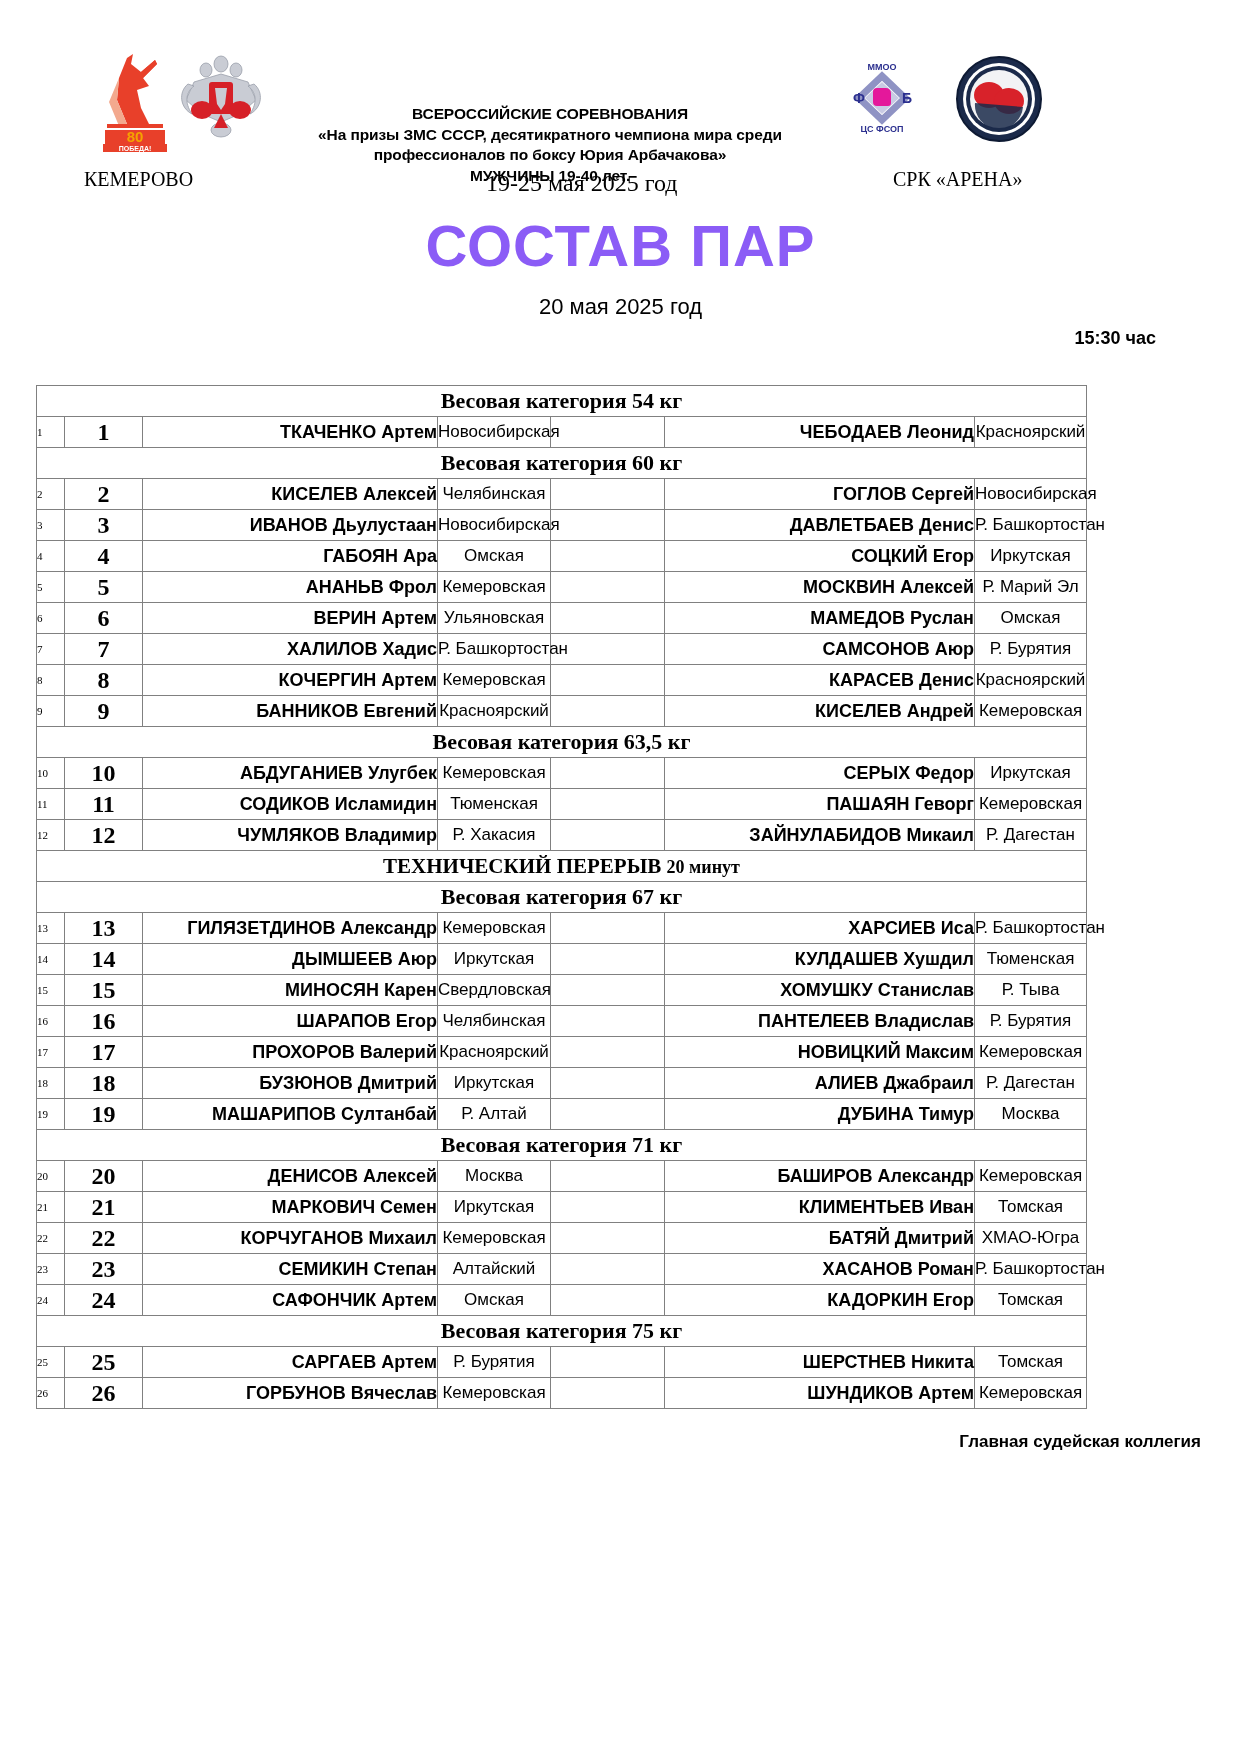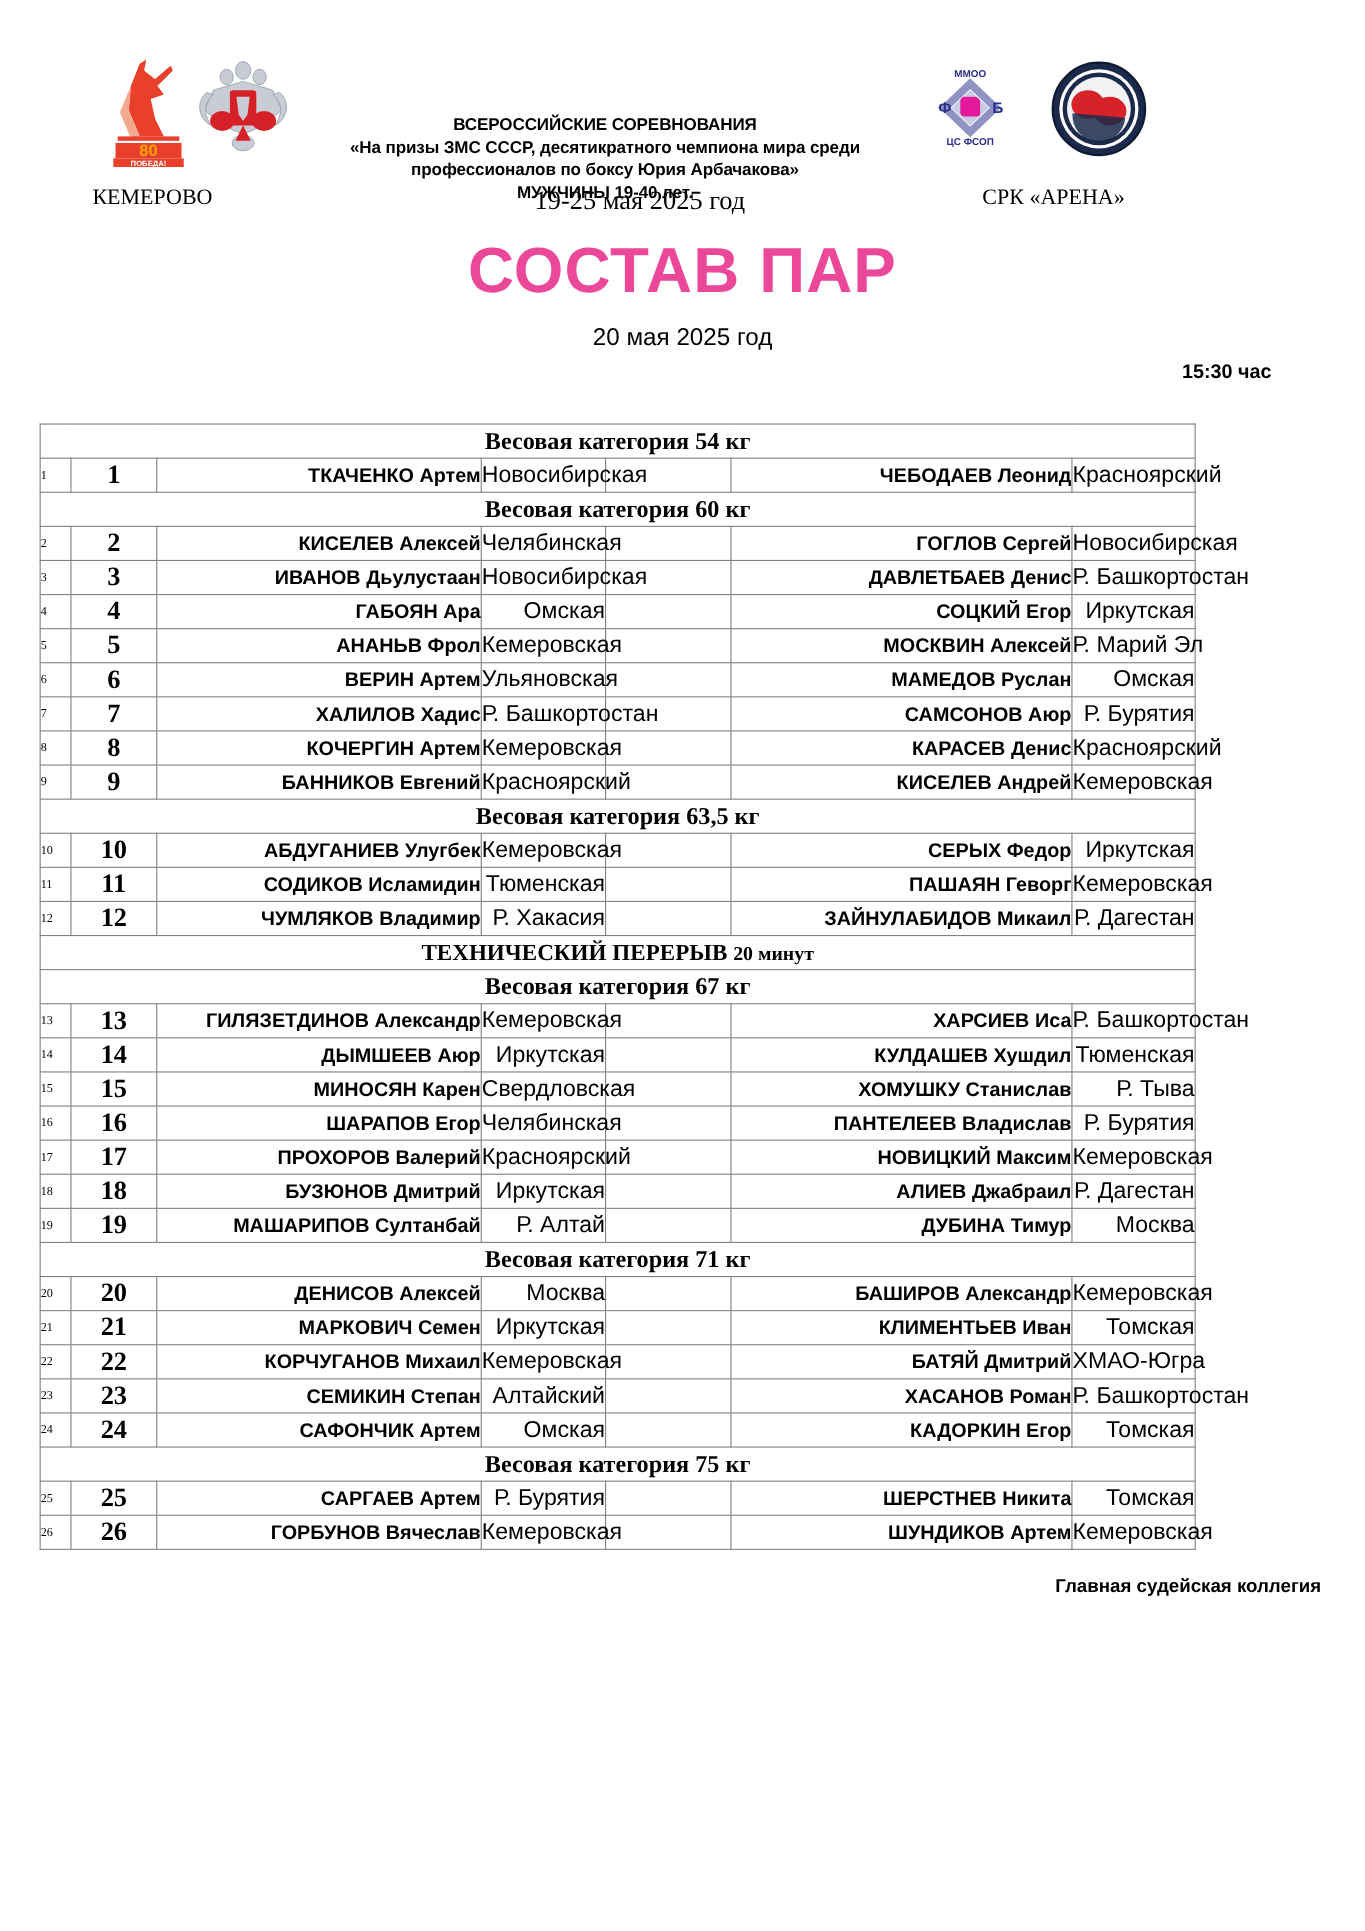--- a/index.html
+++ b/index.html
@@ -71,21 +71,21 @@
   .venue-dates { position: absolute; left: 486px; top: 2px; font-size: 24px;}
   .venue-place { position: absolute; left: 893px; top: 0; }
 
   
   .doc-title {
     position: absolute;
     top: 212px;
     left: 0;
     width: 1241px;
     text-align: center;
-    color: #ec4899;
+    color: #8b5cf6;
     font-family: "Liberation Sans", sans-serif;
     font-weight: bold;
     font-size: 58px;
     letter-spacing: 1px;
   }
   .doc-date {
     position: absolute;
     top: 294px;
     left: 0;
     width: 1241px;
@@ -168,22 +168,22 @@
   .name-cell {
     font-family: "Liberation Sans", sans-serif;
     font-weight: bold;
     font-size: 18px;
     text-align: right;
     padding-left: 4px;
     white-space: nowrap;
   }
   .region-cell {
     font-family: "Liberation Sans", sans-serif;
-    font-size: 21px;
-    text-align: right;
+    font-size: 17px;
+    text-align: center;
     padding-right: 5px;
     white-space: nowrap;
   }
   .gap-cell { background: #ffffff; }
 
   .footer-sign {
     position: absolute;
     top: 1432px;
     left: 0;
     width: 1241px;

